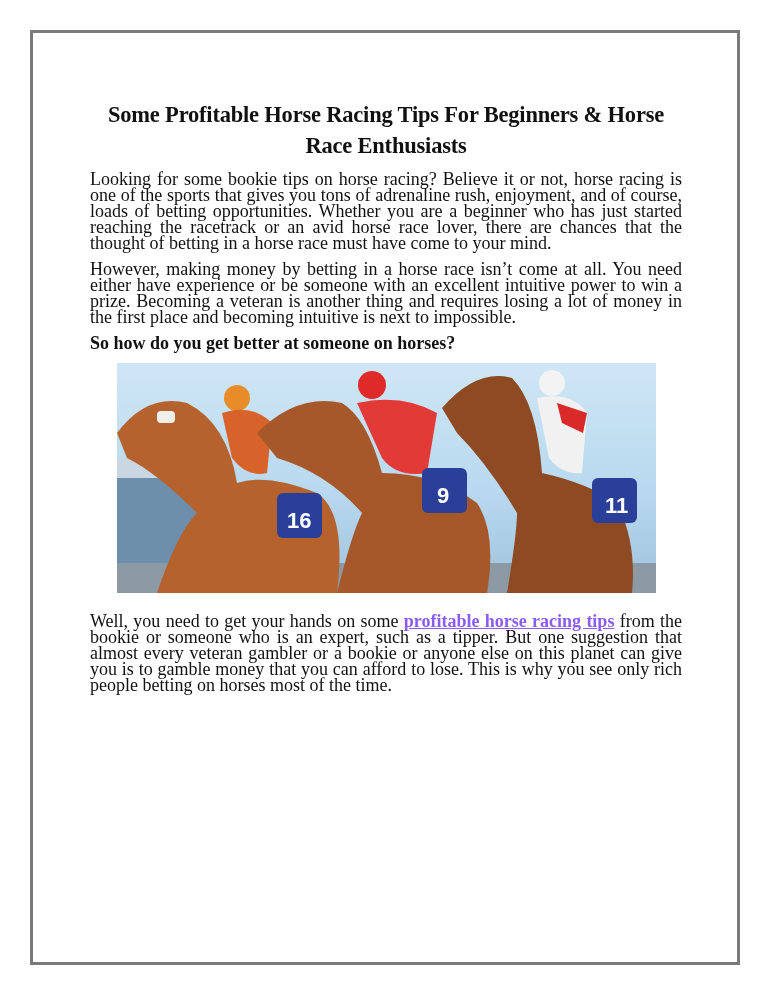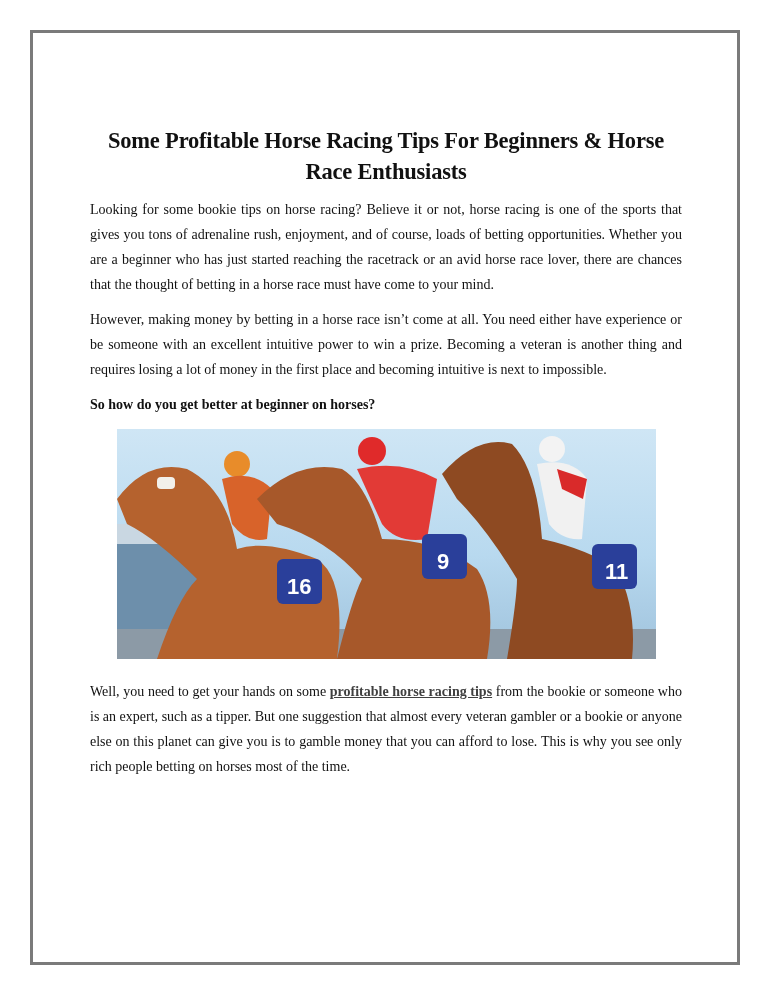--- a/index.html
+++ b/index.html
@@ -3,49 +3,49 @@
 <meta charset="utf-8">
 <style>
   html, body { margin: 0; padding: 0; background: #ffffff; }
   body { width: 768px; height: 994px; position: relative; overflow: hidden; }
   .page {
     position: absolute; left: 30px; top: 30px; width: 704px; height: 929px;
     border: 3px solid #7a7a7a; background: #ffffff; box-sizing: content-box;
   }
   .content {
     position: absolute; left: 57px; top: 66px; width: 592px;
-    font-family: "Liberation Serif", serif; color: #111111; margin-top: 26px;
+    font-family: "Liberation Serif", serif; color: #111111;
   }
   h1 {
     margin: 0 0 10px 0; text-align: center; font-weight: bold;
     font-size: 22.5px; line-height: 31px; letter-spacing: -0.2px;
   }
   p {
-    margin: 0 0 10px 0; font-size: 14px; line-height: 25px;
+    margin: 0 0 10px 0; font-size: 18px; line-height: 16px;
     text-align: justify;
   }
   p.sub { font-weight: bold; margin-bottom: 12px; }
   .photo {
     position: relative; margin: 0 0 20px 27px; width: 539px; height: 230px; overflow: hidden;
     background: linear-gradient(180deg, #cfe6f5 0%, #b8d9ef 55%, #9fc2dc 100%);
   }
   .photo svg { position: absolute; left: 0; top: 0; }
-  a.link { color: #404040; font-weight: bold; }
+  a.link { color: #8b5cf6; font-weight: bold; }
   b { font-weight: bold; }
 </style>
 </head>
 <body>
 
 <div class="page">
   <div class="content">
     <h1>Some Profitable Horse Racing Tips For Beginners &amp; Horse Race Enthusiasts</h1>
 
     <p>Looking for some bookie tips on horse racing? Believe it or not, horse racing is one of the sports that gives you tons of adrenaline rush, enjoyment, and of course, loads of betting opportunities. Whether you are a beginner who has just started reaching the racetrack or an avid horse race lover, there are chances that the thought of betting in a horse race must have come to your mind.</p>
     <p>However, making money by betting in a horse race isn’t come at all. You need either have experience or be someone with an excellent intuitive power to win a prize. Becoming a veteran is another thing and requires losing a lot of money in the first place and becoming intuitive is next to impossible.</p>
-    <p class="sub">So how do you get better at beginner on horses?</p>
+    <p class="sub">So how do you get better at someone on horses?</p>
 
     <div class="photo">
       <svg width="539" height="230" viewBox="0 0 539 230">
 
         <rect x="0" y="95" width="95" height="135" fill="#6d8fab"></rect>
         <rect x="0" y="95" width="95" height="20" fill="#c9d7e2"></rect>
         <rect x="0" y="200" width="539" height="30" fill="#8c9aa6"></rect>
 
         <path d="M0 70 Q30 30 70 40 Q110 60 120 120 Q150 110 200 130 Q230 150 220 230 L40 230 Q60 170 80 150 Q40 110 10 95 Z" fill="#b5622e"></path>
         <rect x="40" y="48" width="18" height="12" rx="4" fill="#f2f0ea"></rect>

